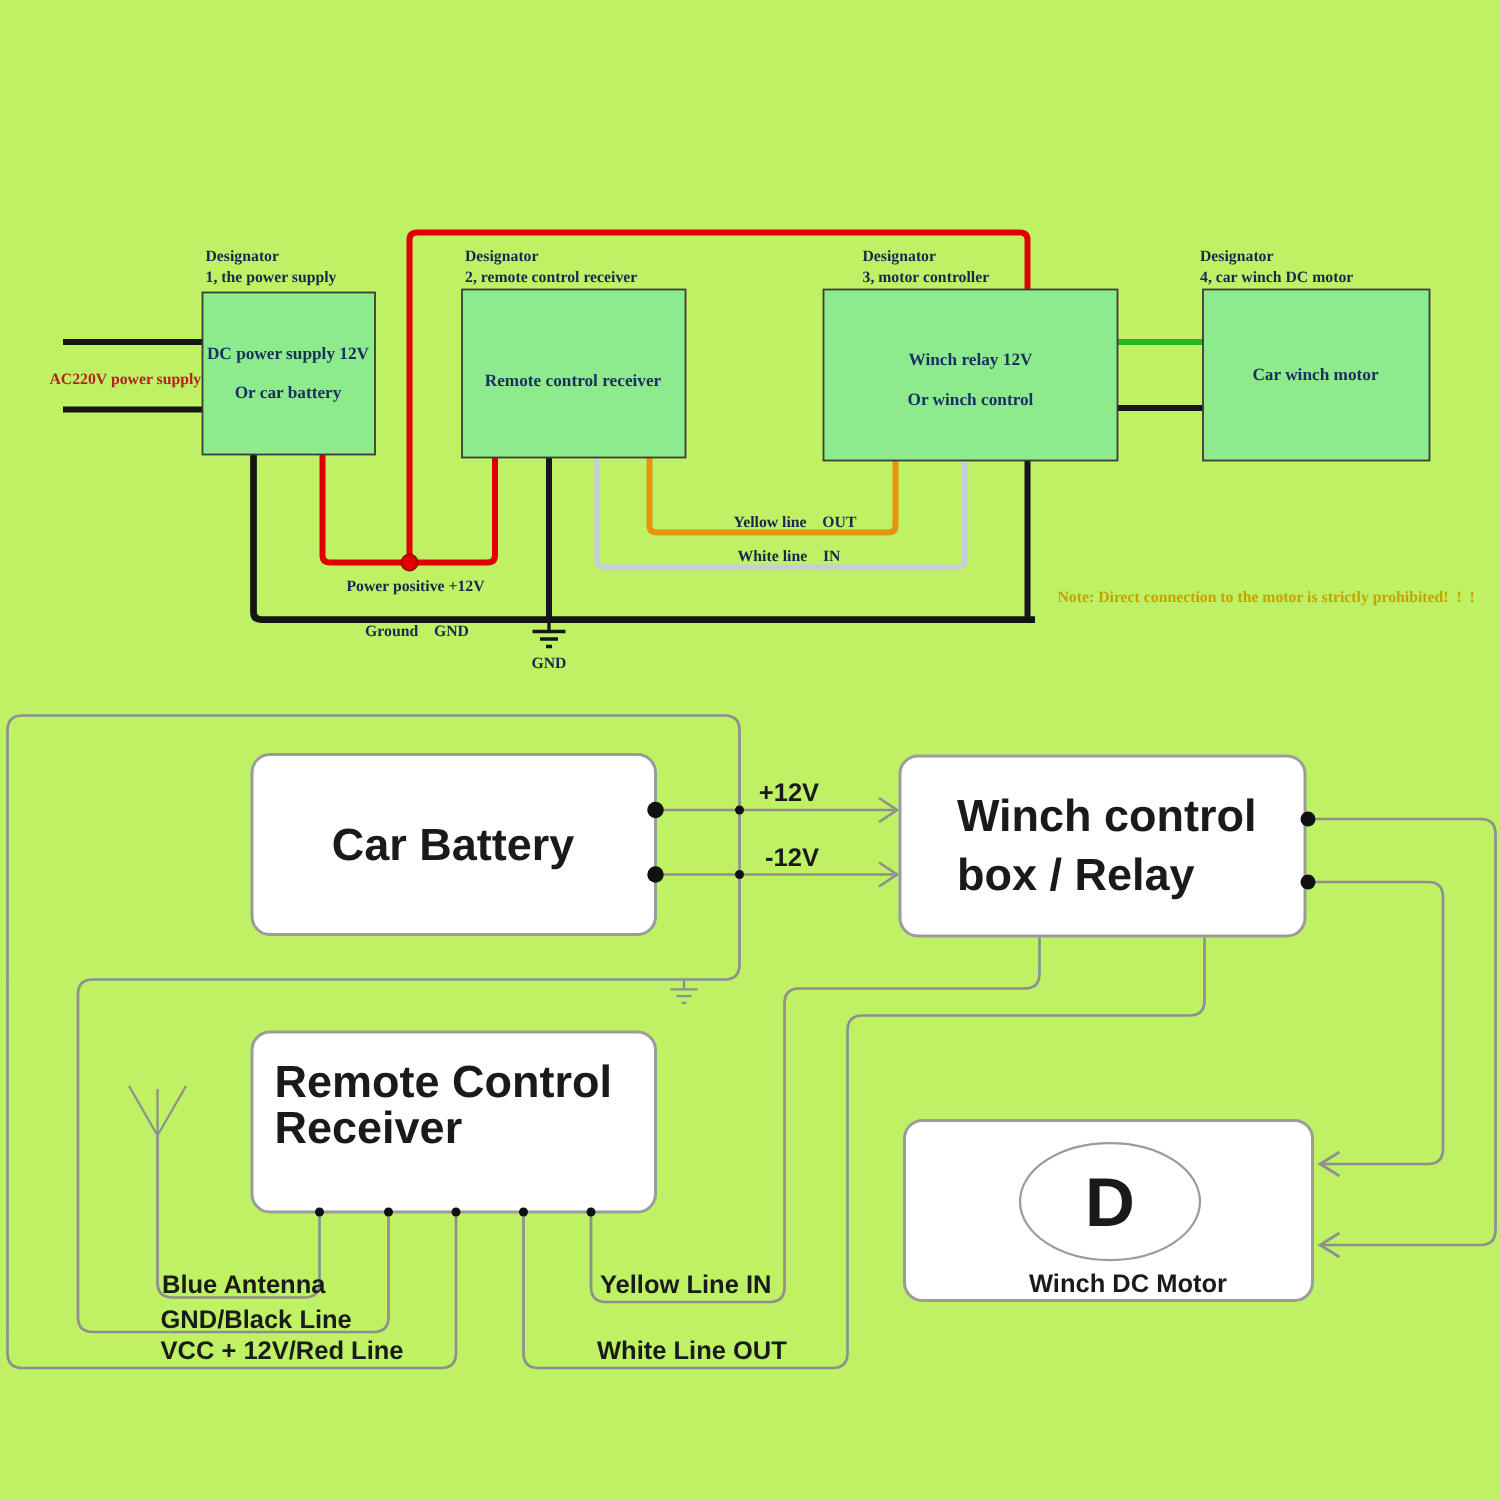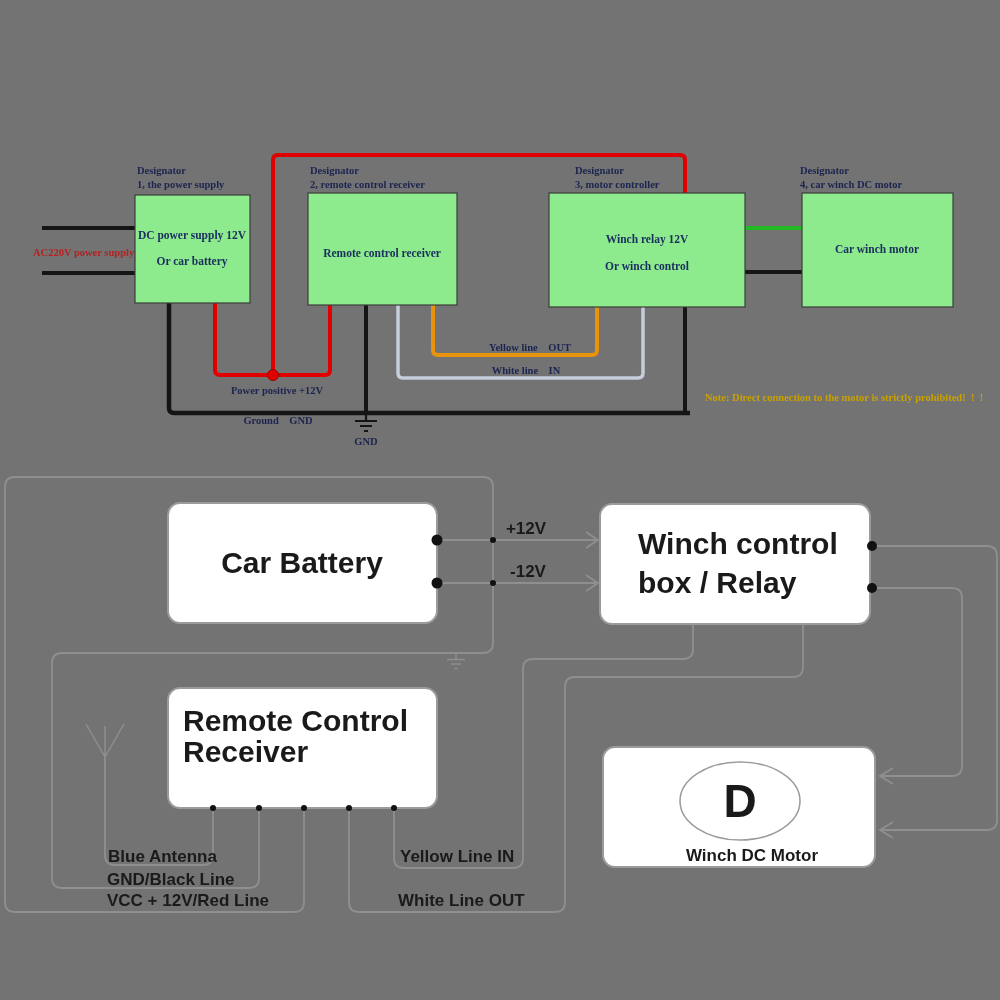--- a/index.html
+++ b/index.html
@@ -1,16 +1,16 @@
 <!DOCTYPE html>
 <html><head>
 <meta charset="utf-8">
 <style>
   html,body{margin:0;padding:0;background:#ffffff;}
-  .stage{width:1000px;height:1000px;position:relative;background:#737373;}
+  .stage{width:1000px;height:1000px;position:relative;background:#bef264;}
   svg{display:block;}
   
   .wire-red{stroke:#e00000;stroke-width:4;fill:none;}
   .wire-black{stroke:#151515;stroke-width:4;fill:none;}
   .wire-bus{stroke:#151515;stroke-width:4.5;fill:none;}
   .wire-orange{stroke:#e8930c;stroke-width:4;fill:none;}
   .wire-whiteline{stroke:#c6cedb;stroke-width:3.5;fill:none;}
   .wire-green{stroke:#25b825;stroke-width:4;fill:none;}
   .gnd-thin{stroke:#151515;stroke-width:2.2;fill:none;}
   .greenbox{fill:#8deb8d;stroke:#3c3c3c;stroke-width:1.2;}

